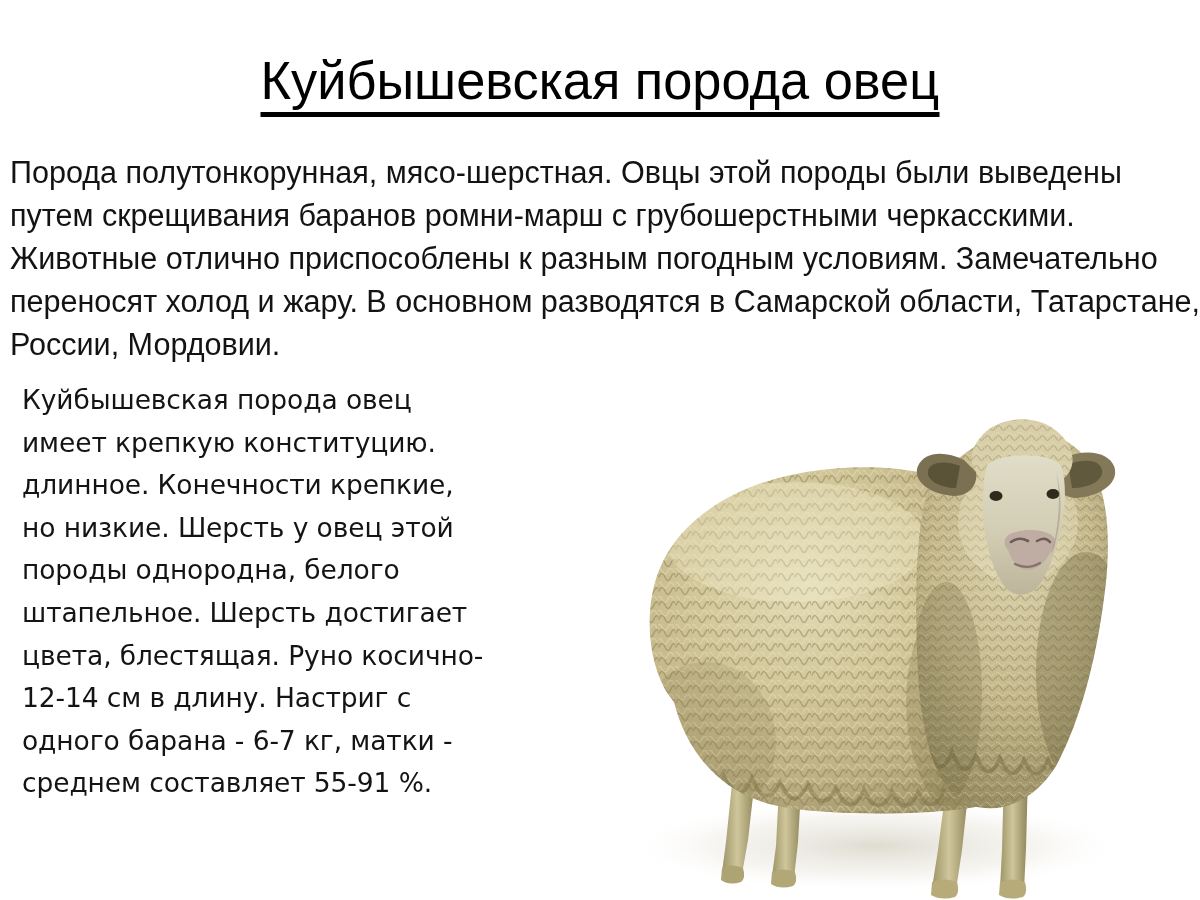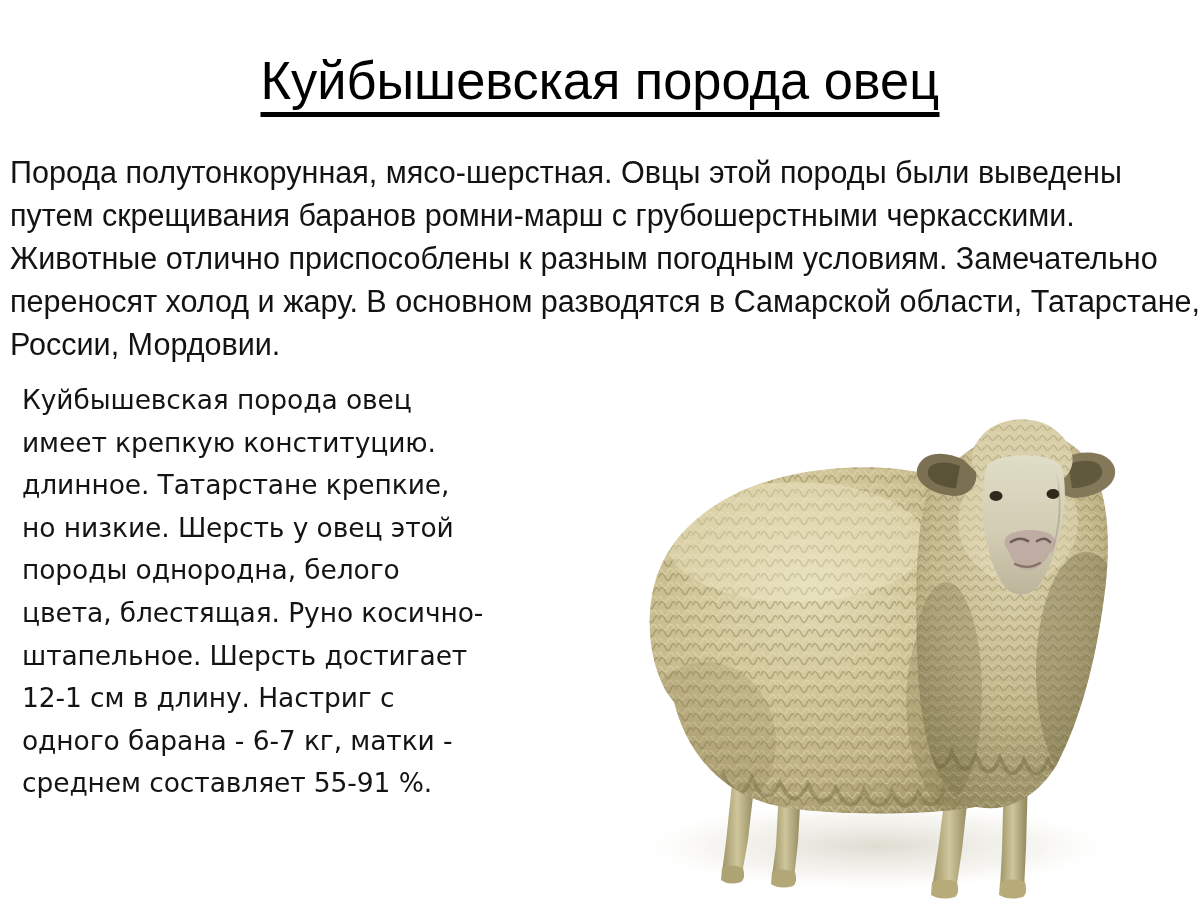--- a/index.html
+++ b/index.html
@@ -108,26 +108,26 @@
     <div class="intro-line">Порода полутонкорунная, мясо-шерстная. Овцы этой породы были выведены</div>
     <div class="intro-line">путем скрещивания баранов ромни-марш с грубошерстными черкасскими.</div>
     <div class="intro-line">Животные отлично приспособлены к разным погодным условиям. Замечательно</div>
     <div class="intro-line">переносят холод и жару. В основном разводятся в Самарской области, Татарстане,</div>
     <div class="intro-line">России, Мордовии.</div>
   </div>
 
   <div class="body-col">
     <div class="body-line">Куйбышевская порода овец</div>
     <div class="body-line">имеет крепкую конституцию.</div>
-    <div class="body-line">длинное. Татарстане крепкие,</div>
+    <div class="body-line">длинное. Конечности крепкие,</div>
     <div class="body-line">но низкие. Шерсть у овец этой</div>
     <div class="body-line">породы однородна, белого</div>
+    <div class="body-line">штапельное. Шерсть достигает</div>
     <div class="body-line">цвета, блестящая. Руно косично-</div>
-    <div class="body-line">штапельное. Шерсть достигает</div>
-    <div class="body-line">12-1 см в длину. Настриг с</div>
+    <div class="body-line">12-14 см в длину. Настриг с</div>
     <div class="body-line">одного барана - 6-7 кг, матки -</div>
     <div class="body-line">среднем составляет 55-91 %.</div>
   </div>
 
   <div class="photo">
     <svg viewBox="0 0 640 528" xmlns="http://www.w3.org/2000/svg">
       <defs>
         <radialGradient id="bodyGrad" cx="42%" cy="34%" r="72%">
           <stop offset="0%" stop-color="#e4dcb8"></stop>
           <stop offset="42%" stop-color="#d2c79a"></stop>

